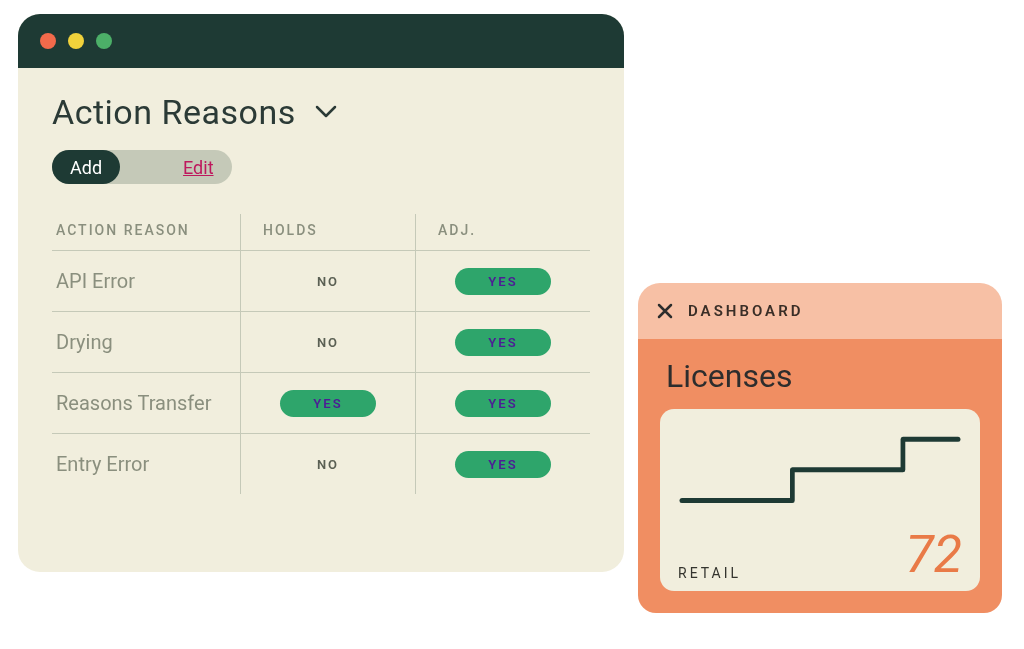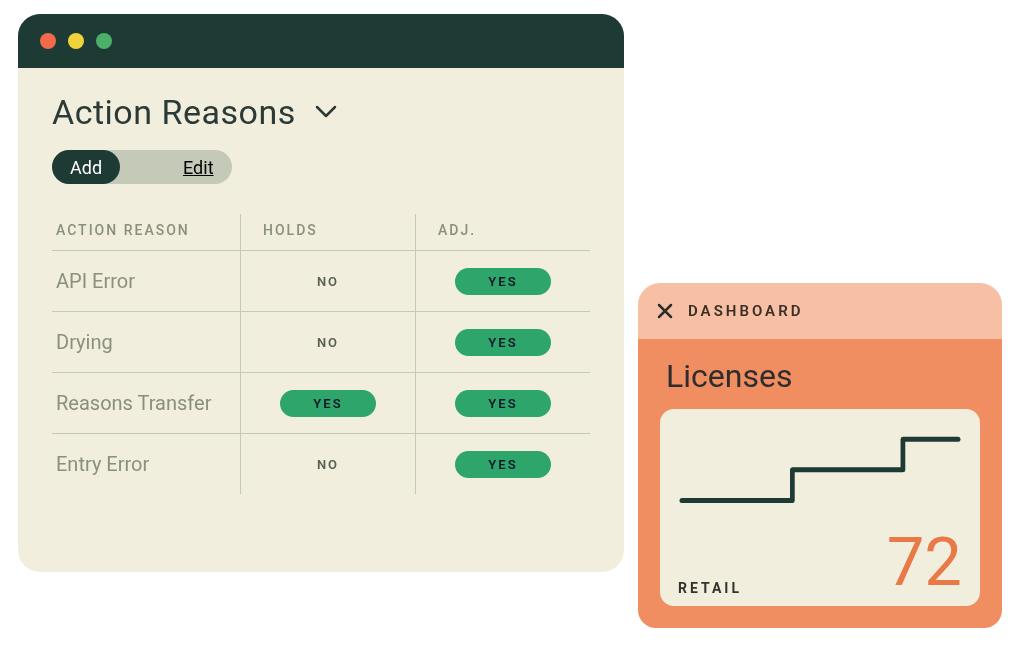--- a/index.html
+++ b/index.html
@@ -85,21 +85,21 @@
     border-radius: 999px;
     font-size: 18px;
     cursor: pointer;
   }
   .toggle-pill .opt.active {
     background: var(--dark-green);
     color: #fff;
   }
   .toggle-pill .opt.inactive {
     background: transparent;
-    color: #000000;
+    color: #be185d;
     text-decoration: underline;
   }
 
   .table-wrap {
     margin: 30px 34px 0 34px;
   }
 
   table.reasons {
     width: 100%;
     border-collapse: collapse;
@@ -143,21 +143,21 @@
     min-width: 60px;
     padding: 6px 18px;
     border-radius: 999px;
     font-size: 13px;
     font-weight: 600;
     letter-spacing: 2px;
     text-align: center;
   }
   .badge-yes {
     background: var(--yes-green);
-    color: #0f172a;
+    color: #4c1d95;
   }
   .badge-no {
     background: transparent;
     color: var(--no-text);
   }
 
   
   .dashboard-card {
     position: absolute;
     left: 638px; top: 283px;
@@ -204,29 +204,30 @@
   }
   .chart-card svg.stepline { display: block; }
   .chart-footer {
     display: flex;
     align-items: flex-end;
     justify-content: space-between;
     margin-top: -6px;
   }
   .chart-label {
     font-size: 14px;
-    font-weight: 700;
+    font-weight: 400;
     letter-spacing: 3px;
     color: #34342e;
   }
   .chart-value {
-    font-size: 67px;
+    font-size: 52px;
     line-height: 1;
     color: var(--orange-strong);
     font-weight: 400;
+    font-style: italic;
   }
 </style>
 </head>
 <body>
 
 <div class="window">
   <div class="titlebar">
     <div class="traffic-light tl-red"></div>
     <div class="traffic-light tl-yellow"></div>
     <div class="traffic-light tl-green"></div>

